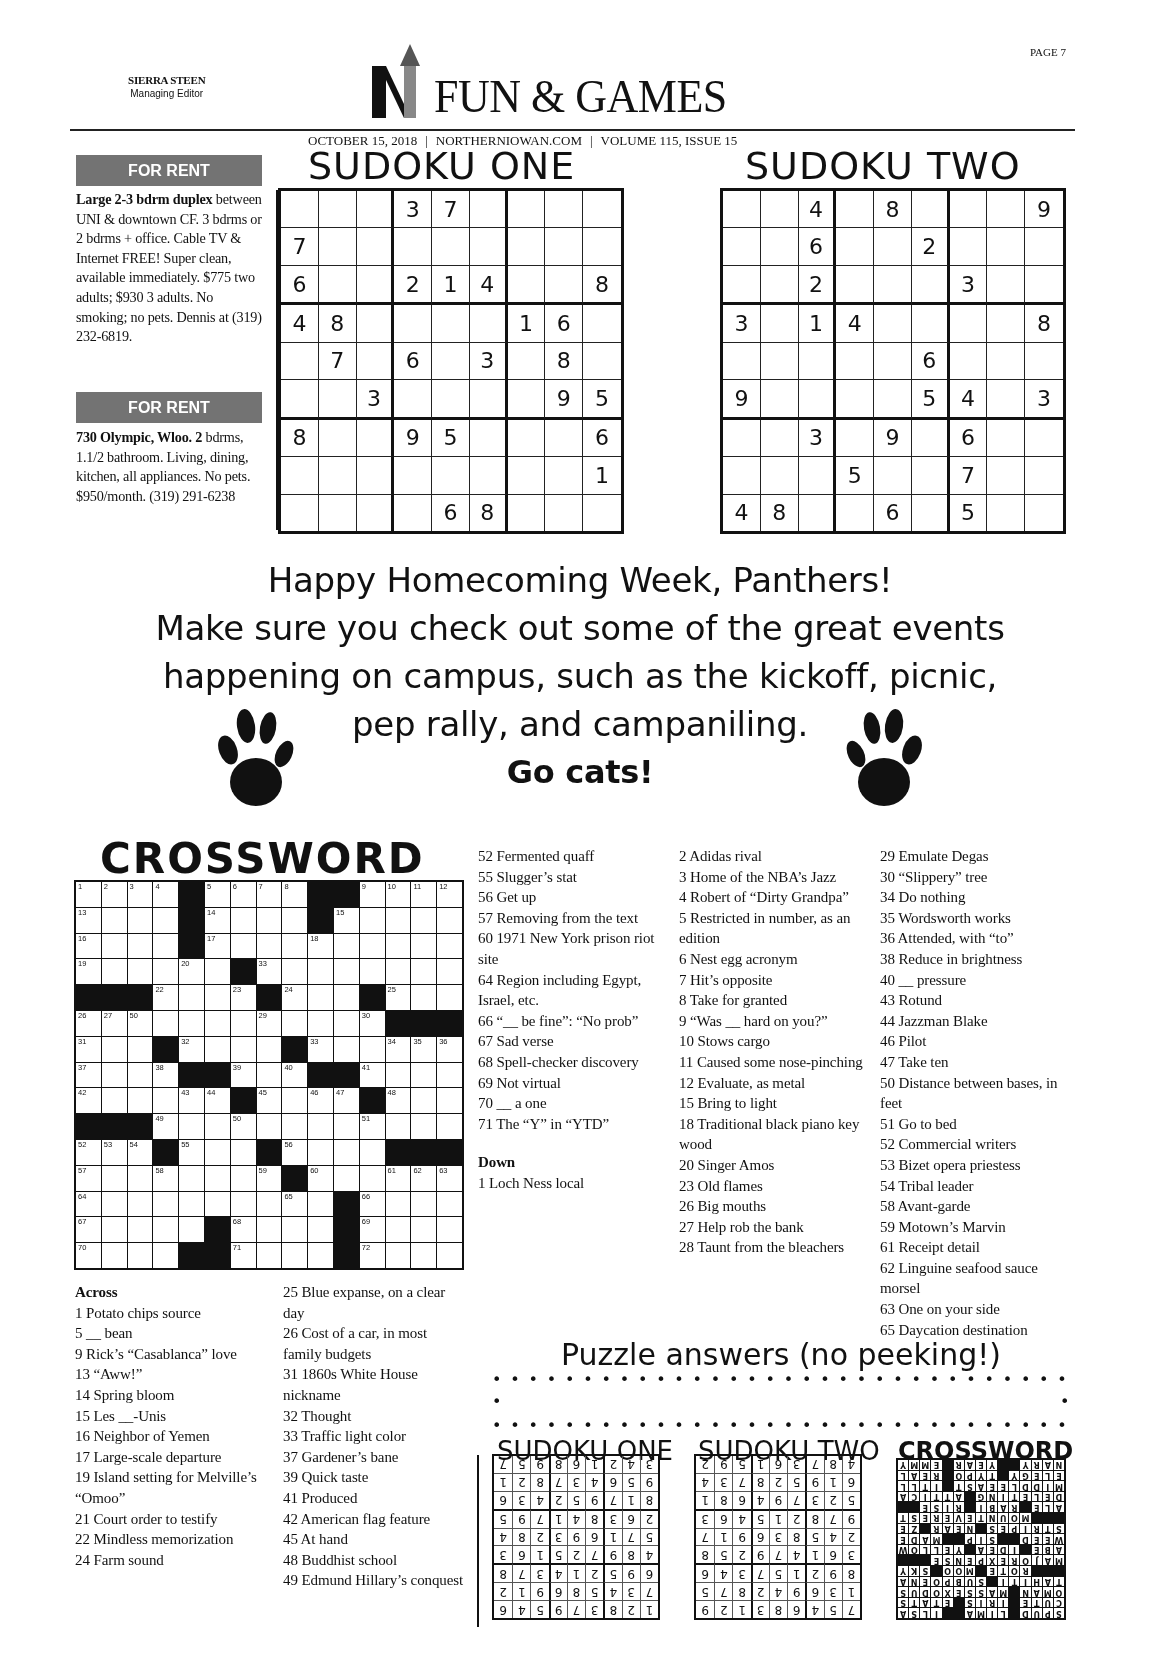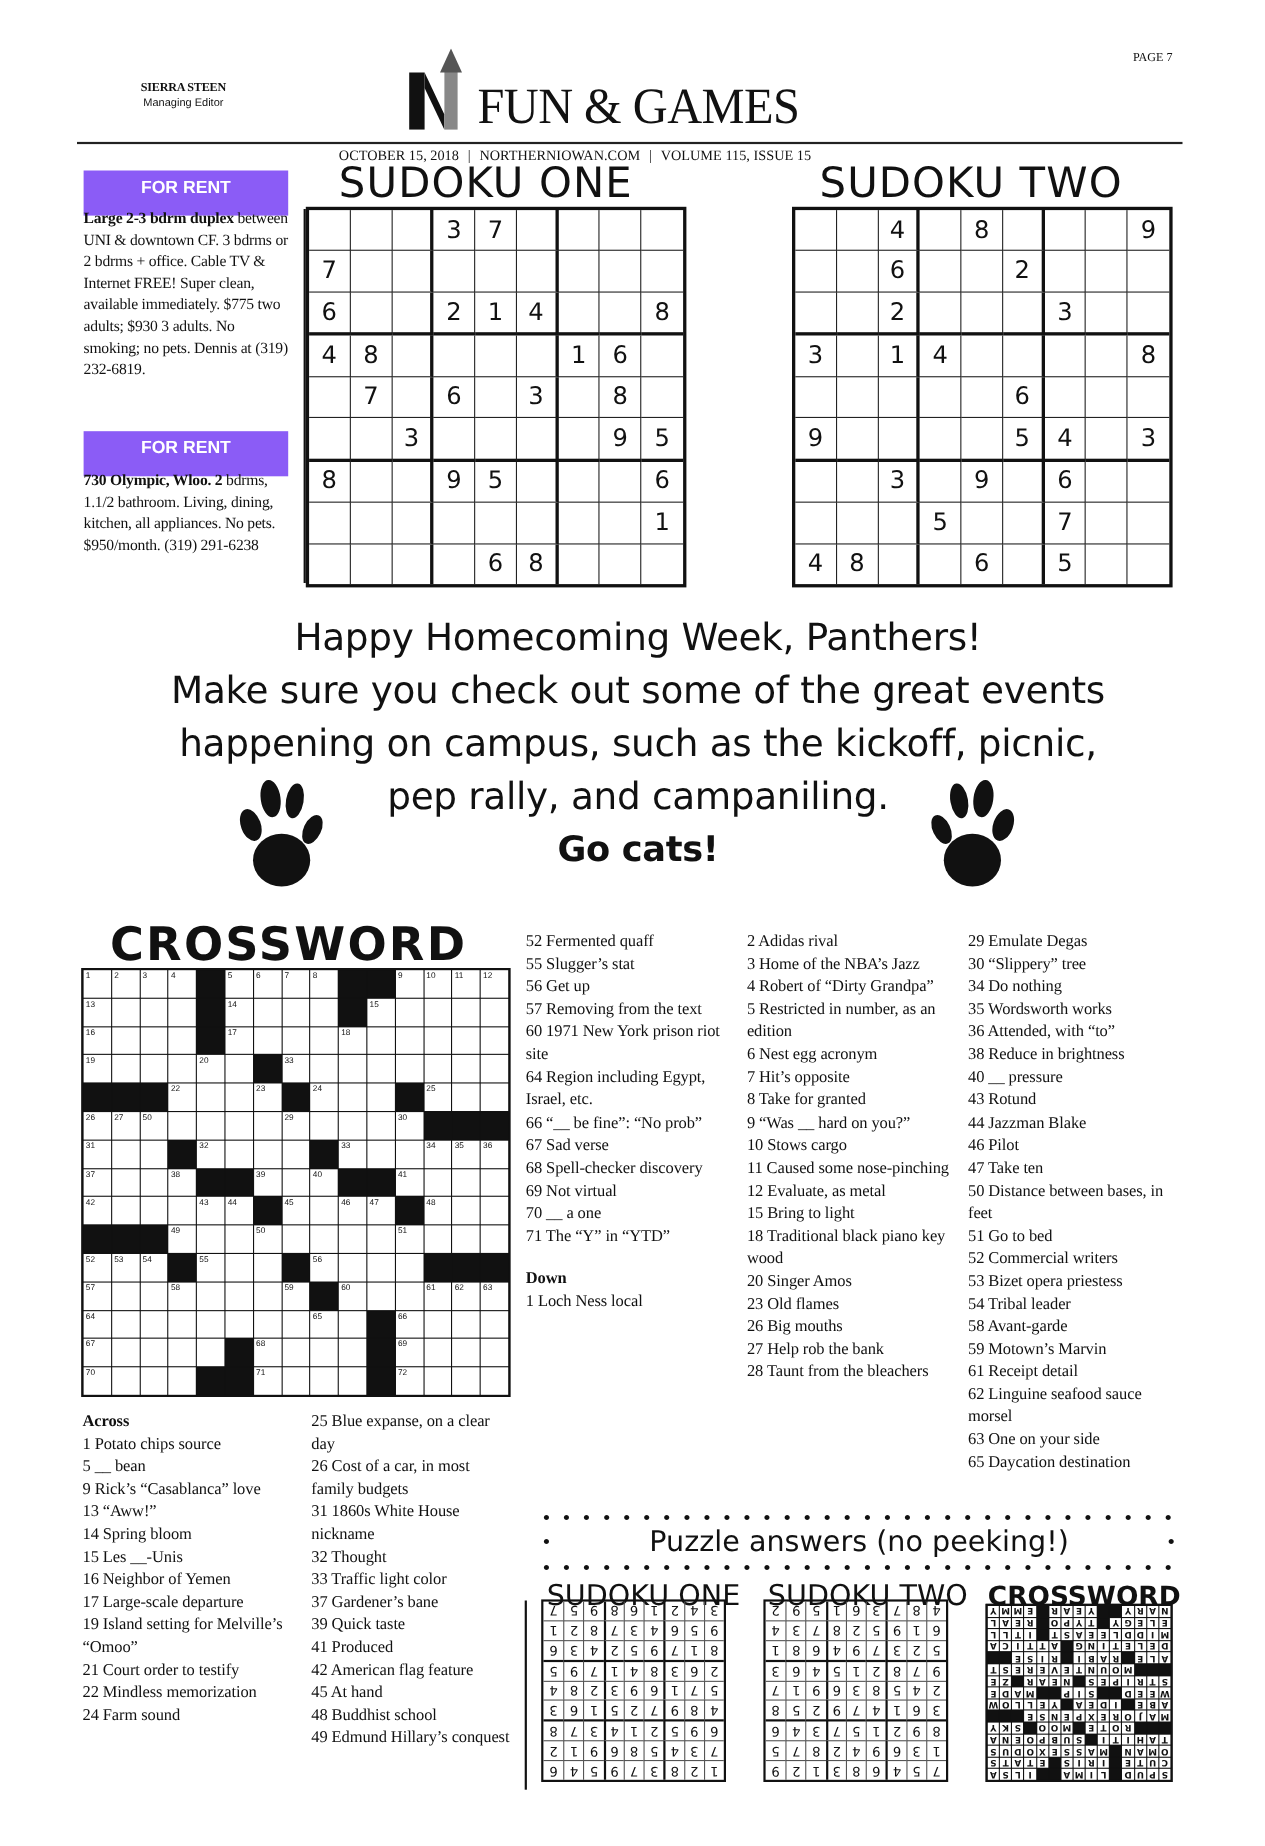--- a/index.html
+++ b/index.html
@@ -12,21 +12,21 @@
   .editor { left: 128px; top: 74px; text-align: center; line-height: 13px; }
   .editor .name { font-size: 11px; font-weight: bold; font-family: "Liberation Serif", serif; letter-spacing: -0.2px; }
   .editor .role { font-size: 10px; font-family: "Liberation Sans", sans-serif; }
   .logo { left: 370px; top: 44px; width: 60px; height: 74px; }
   .masthead { left: 434px; top: 72px; font-size: 44px; font-family: "Liberation Serif", serif; letter-spacing: -0.5px; line-height: 50px; transform: scaleY(1.05); }
   .rule { left: 70px; top: 129px; width: 1005px; height: 2px; background: #222; }
   .dateline { left: 308px; top: 133px; font-size: 13px; font-family: "Liberation Serif", serif; white-space: nowrap; }
   .dateline .sep { margin: 0 8px; }
 
   
-  .ad-head { left: 76px; width: 186px; height: 41px; background: #8b5cf6; color: #fff; font-family: "Liberation Sans", sans-serif; font-weight: bold; font-size: 16px; text-align: center; line-height: 31px; }
+  .ad-head { left: 76px; width: 186px; height: 31px; background: #737373; color: #fff; font-family: "Liberation Sans", sans-serif; font-weight: bold; font-size: 16px; text-align: center; line-height: 31px; }
   .ad-body { left: 76px; width: 190px; font-size: 14.2px; line-height: 19.6px; letter-spacing: -0.2px; }
   .ad-body b { font-weight: bold; }
   .vrule { left: 276px; top: 190px; width: 2px; height: 340px; background: #111; }
 
   
   .sdk-title { font-family: "DejaVu Sans", sans-serif; font-size: 38px; letter-spacing: 1px; line-height: 40px; white-space: nowrap; }
   .sdk { display: grid; grid-template-columns: repeat(9, 1fr); border: 3px solid #111; }
   .sdk .c { border-right: 1px solid #222; border-bottom: 1px solid #222; display: flex; align-items: center; justify-content: center; font-family: "DejaVu Sans", sans-serif; font-size: 22px; }
   .sdk .c.br { border-right: 3px solid #111; }
   .sdk .c.bb { border-bottom: 3px solid #111; }
@@ -765,21 +765,21 @@
       <div>61 Receipt detail</div>
       <div>62 Linguine seafood sauce morsel</div>
       <div>63 One on your side</div>
       <div>65 Daycation destination</div>
     </div>
 </div>
 
 <div class="abs dots" style="left:492px;top:1372px;width:578px">••••••••••••••••••••••••••••••••••••••••••••••••</div>
 <div class="abs" style="left:492px;top:1392px;font-size:16px;font-family:'DejaVu Sans',sans-serif">•</div>
 <div class="abs" style="left:1060px;top:1392px;font-size:16px;font-family:'DejaVu Sans',sans-serif">•</div>
-<div class="abs" style="left:492px;top:1385px;width:578px;text-align:center;font-family:'DejaVu Sans',sans-serif;font-size:26px;line-height:34px">Puzzle answers (no peeking!)</div>
+<div class="abs" style="left:492px;top:1338px;width:578px;text-align:center;font-family:'DejaVu Sans',sans-serif;font-size:30px;line-height:34px">Puzzle answers (no peeking!)</div>
 <div class="abs dots" style="left:492px;top:1418px;width:578px">••••••••••••••••••••••••••••••••••••••••••••••••</div>
 
 <div class="abs ans-title" style="left:497px;top:1436px">SUDOKU ONE</div>
 <div class="abs ans-title" style="left:698px;top:1436px">SUDOKU TWO</div>
 <div class="abs ans-title" style="left:898px;top:1436px;font-weight:bold;font-size:24px">CROSSWORD</div>
 
 <div class="abs" style="left:477px;top:1455px;width:2px;height:172px;background:#111"></div>
 <div class="abs ans-sdk" id="asdk1" style="left:492px;top:1454px;width:168px;height:166px">
     <div class="c">1</div>
     <div class="c">2</div>

